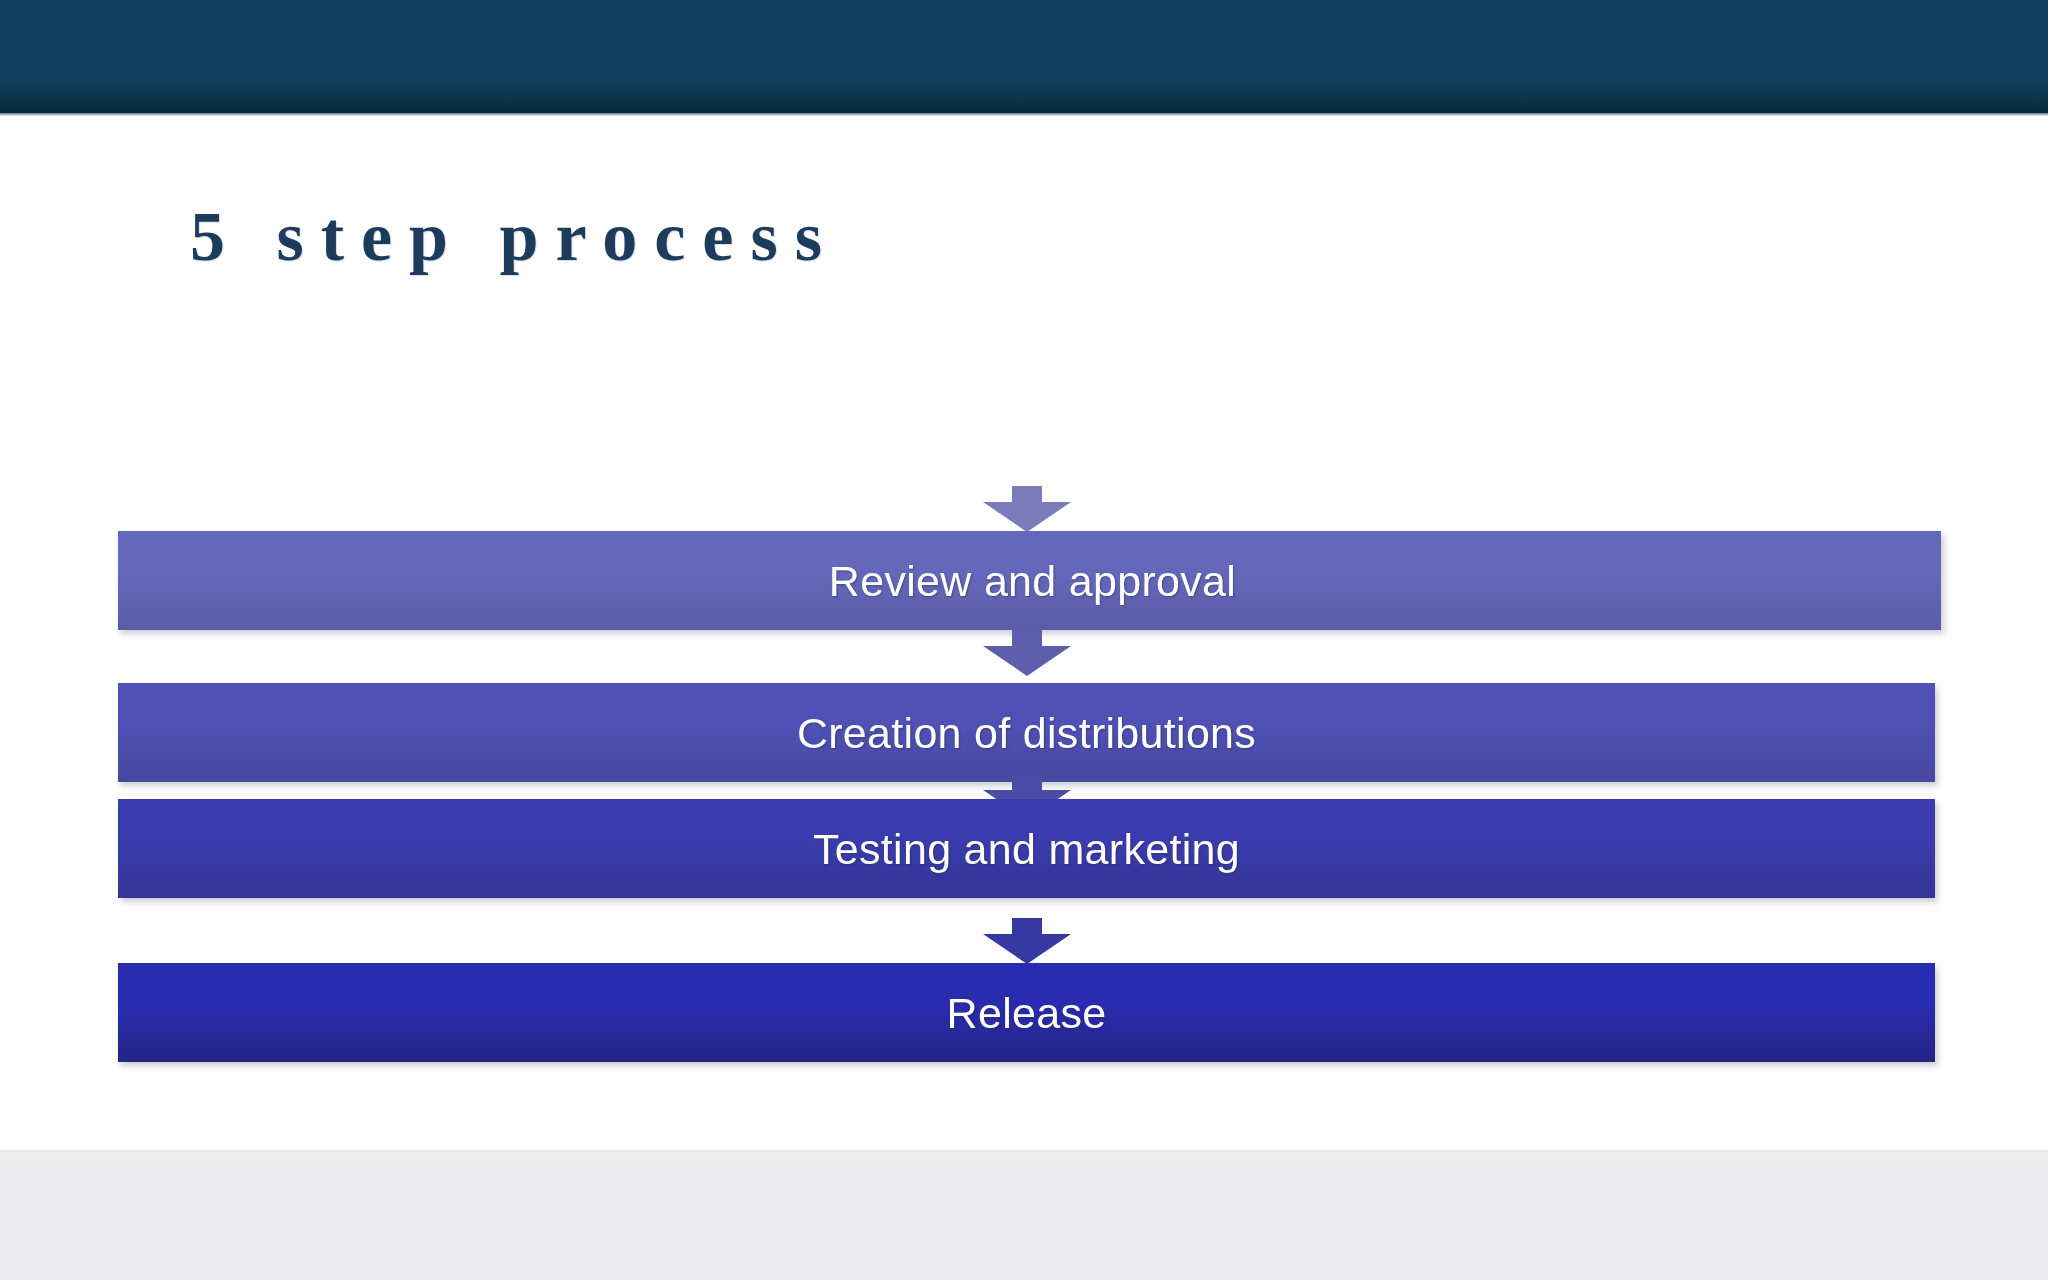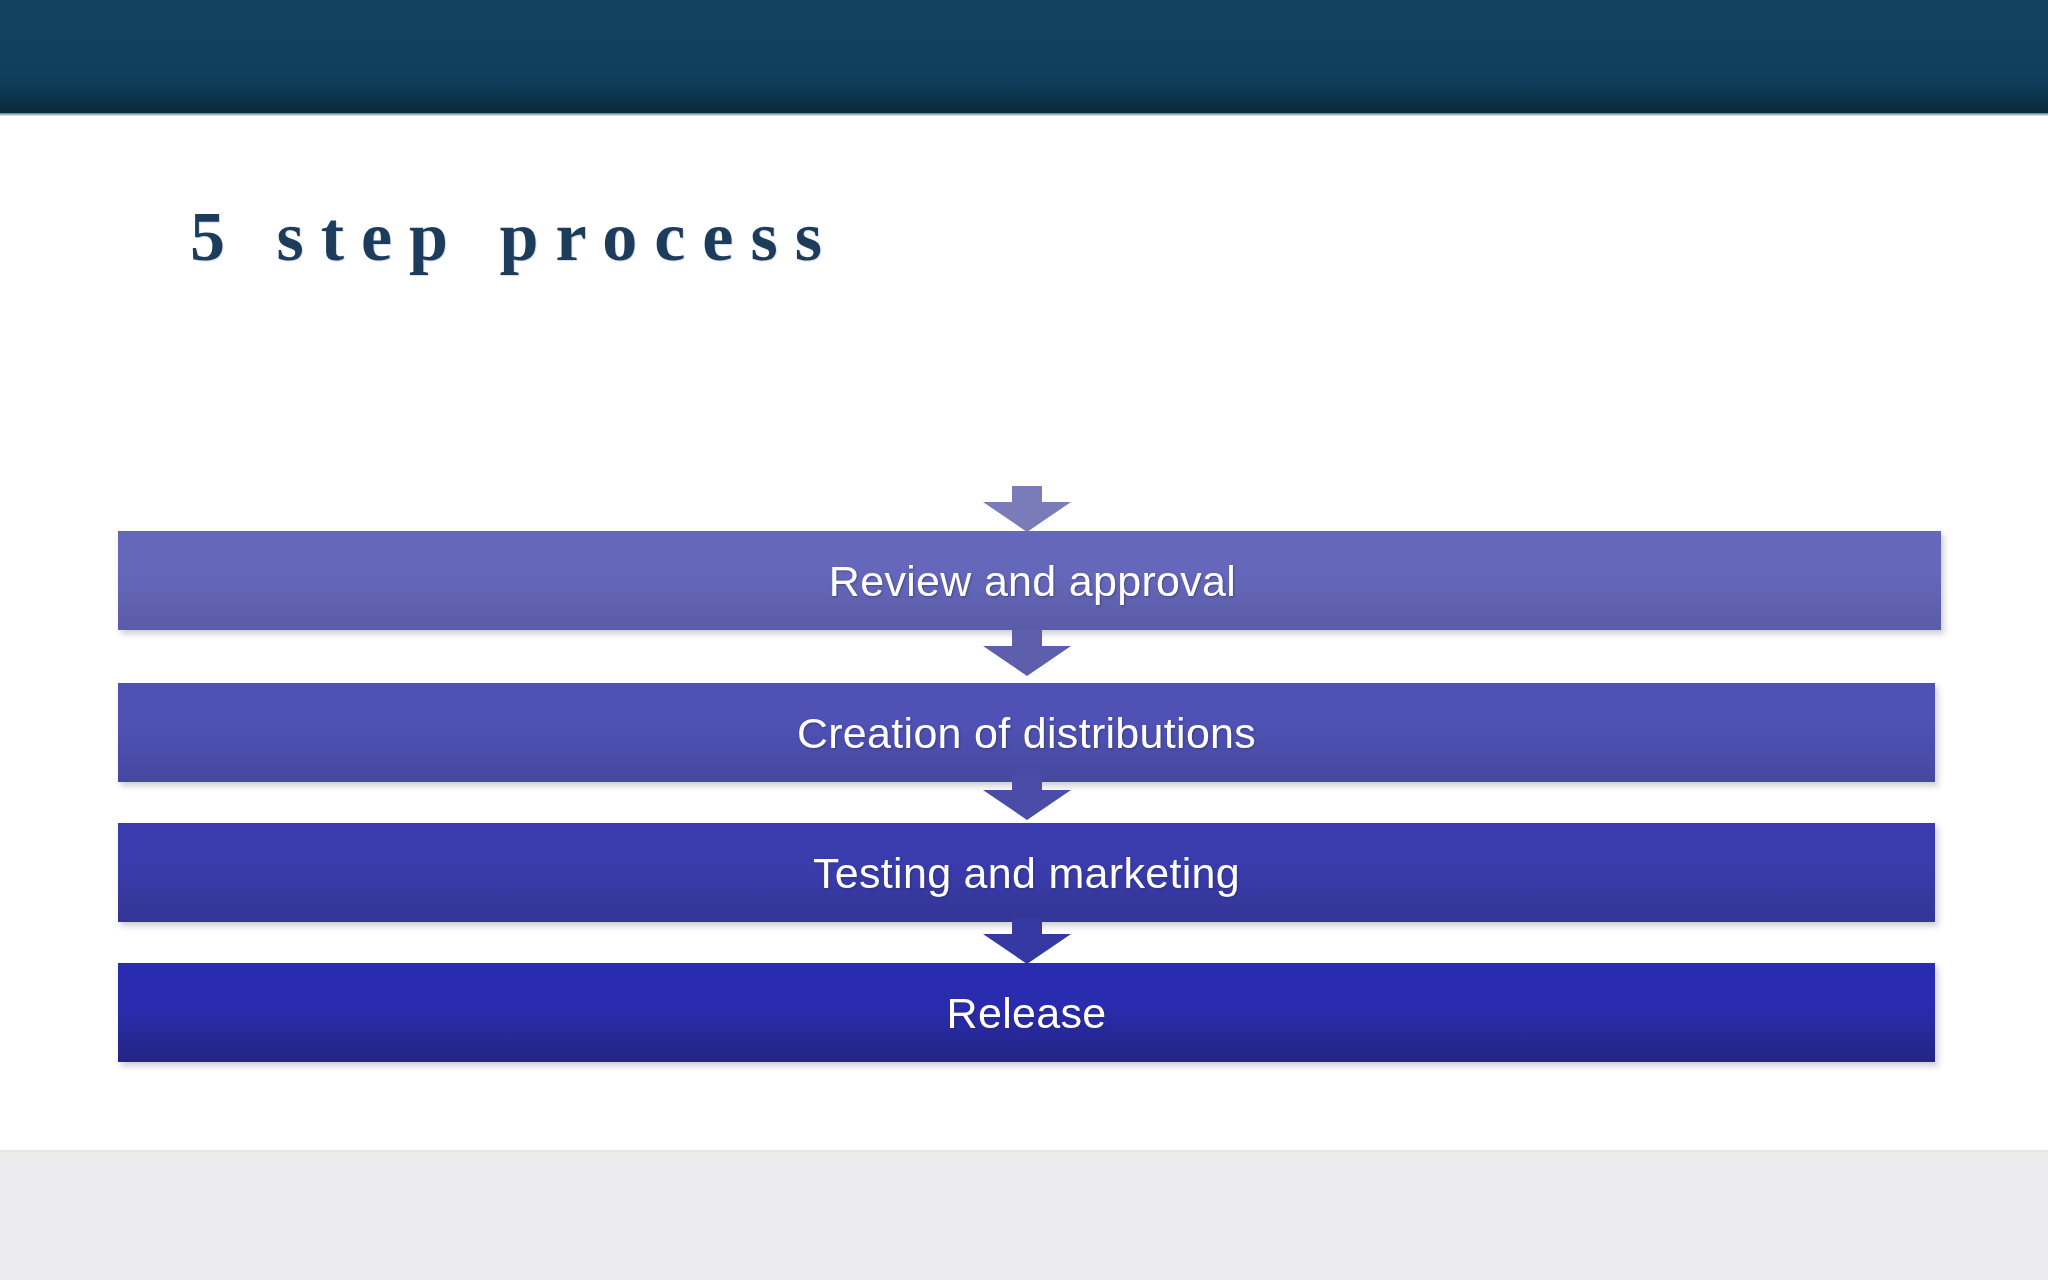--- a/index.html
+++ b/index.html
@@ -128,21 +128,21 @@
     transform: translateX(-50%);
     width: 88px;
     height: 46px;
   }
   .arrow svg { display: block; width: 88px; height: 46px; }
 
   
   .step-1 { top: 0px; }
   .step-2 { top: 144px; }
   .step-3 { top: 296px; }
-  .step-4 { top: 436px; border-radius: 25px; }
+  .step-4 { top: 412px; border-radius: 25px; }
   .step-5 { top: 576px; }
 
   .arrow-1 { top: 99px; }
   .arrow-2 { top: 243px; }
   .arrow-3 { top: 387px; }
   .arrow-4 { top: 531px; }
 </style>
 </head>
 <body style="background: rgb(236, 235, 238);">
 

